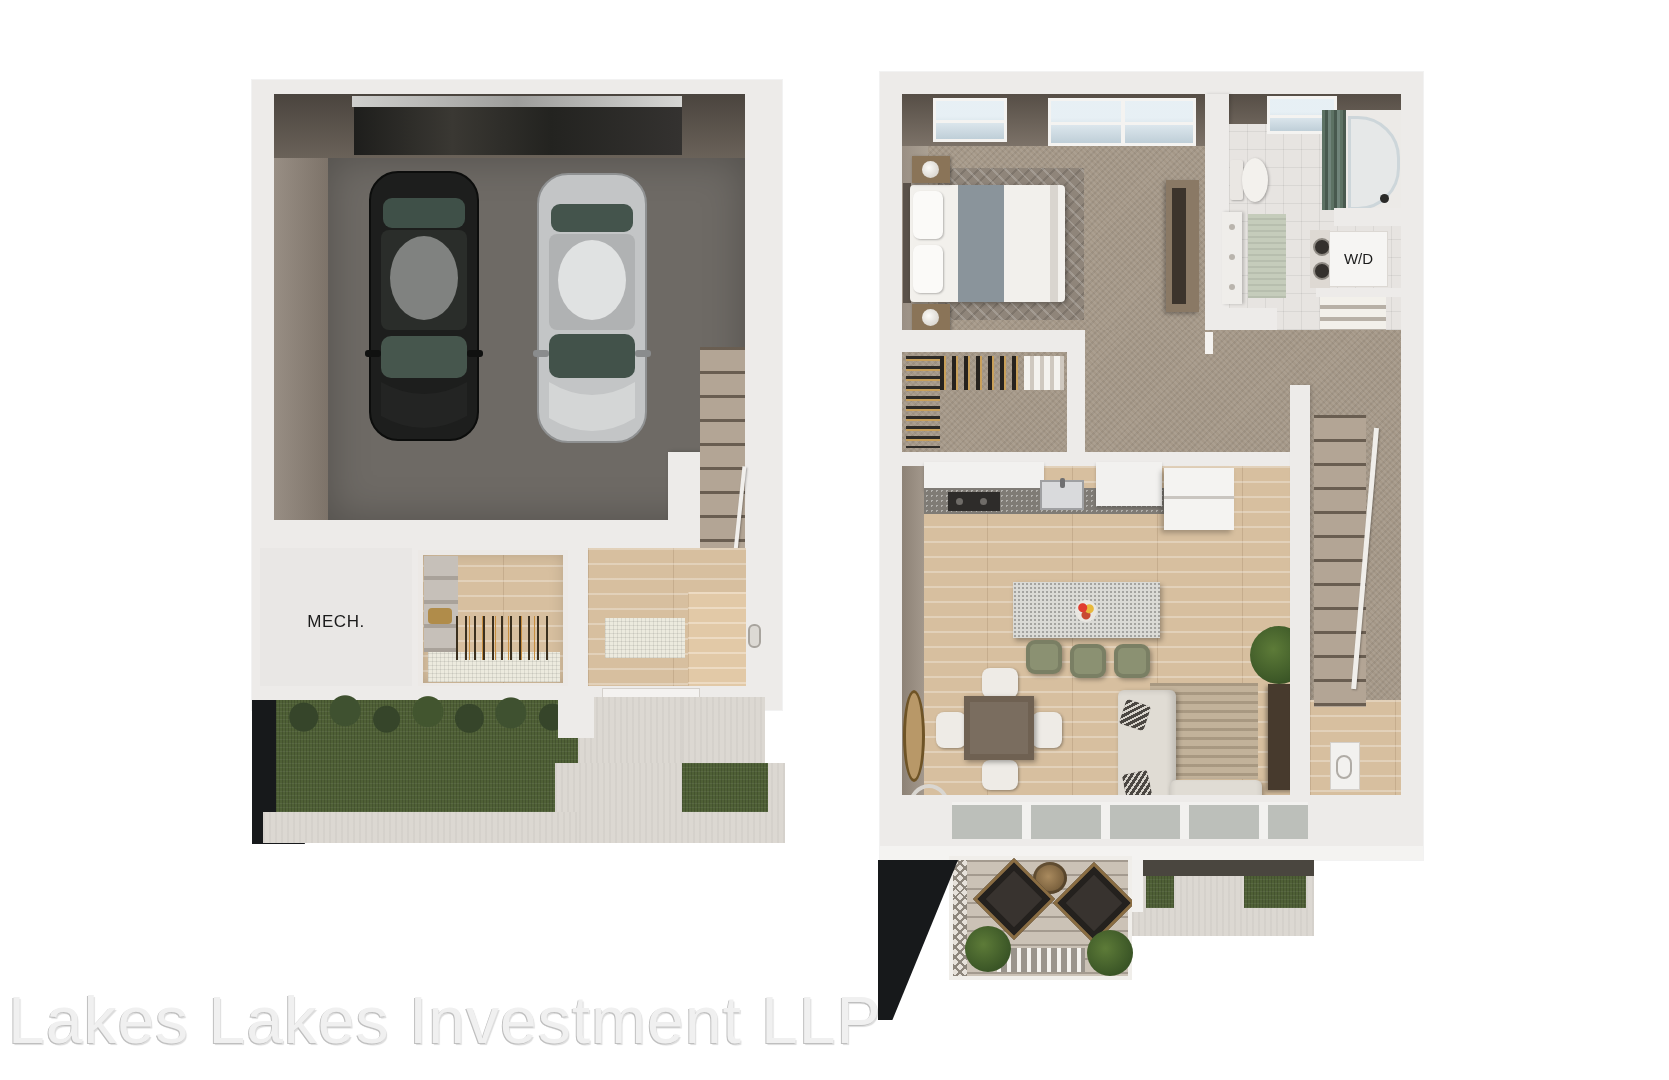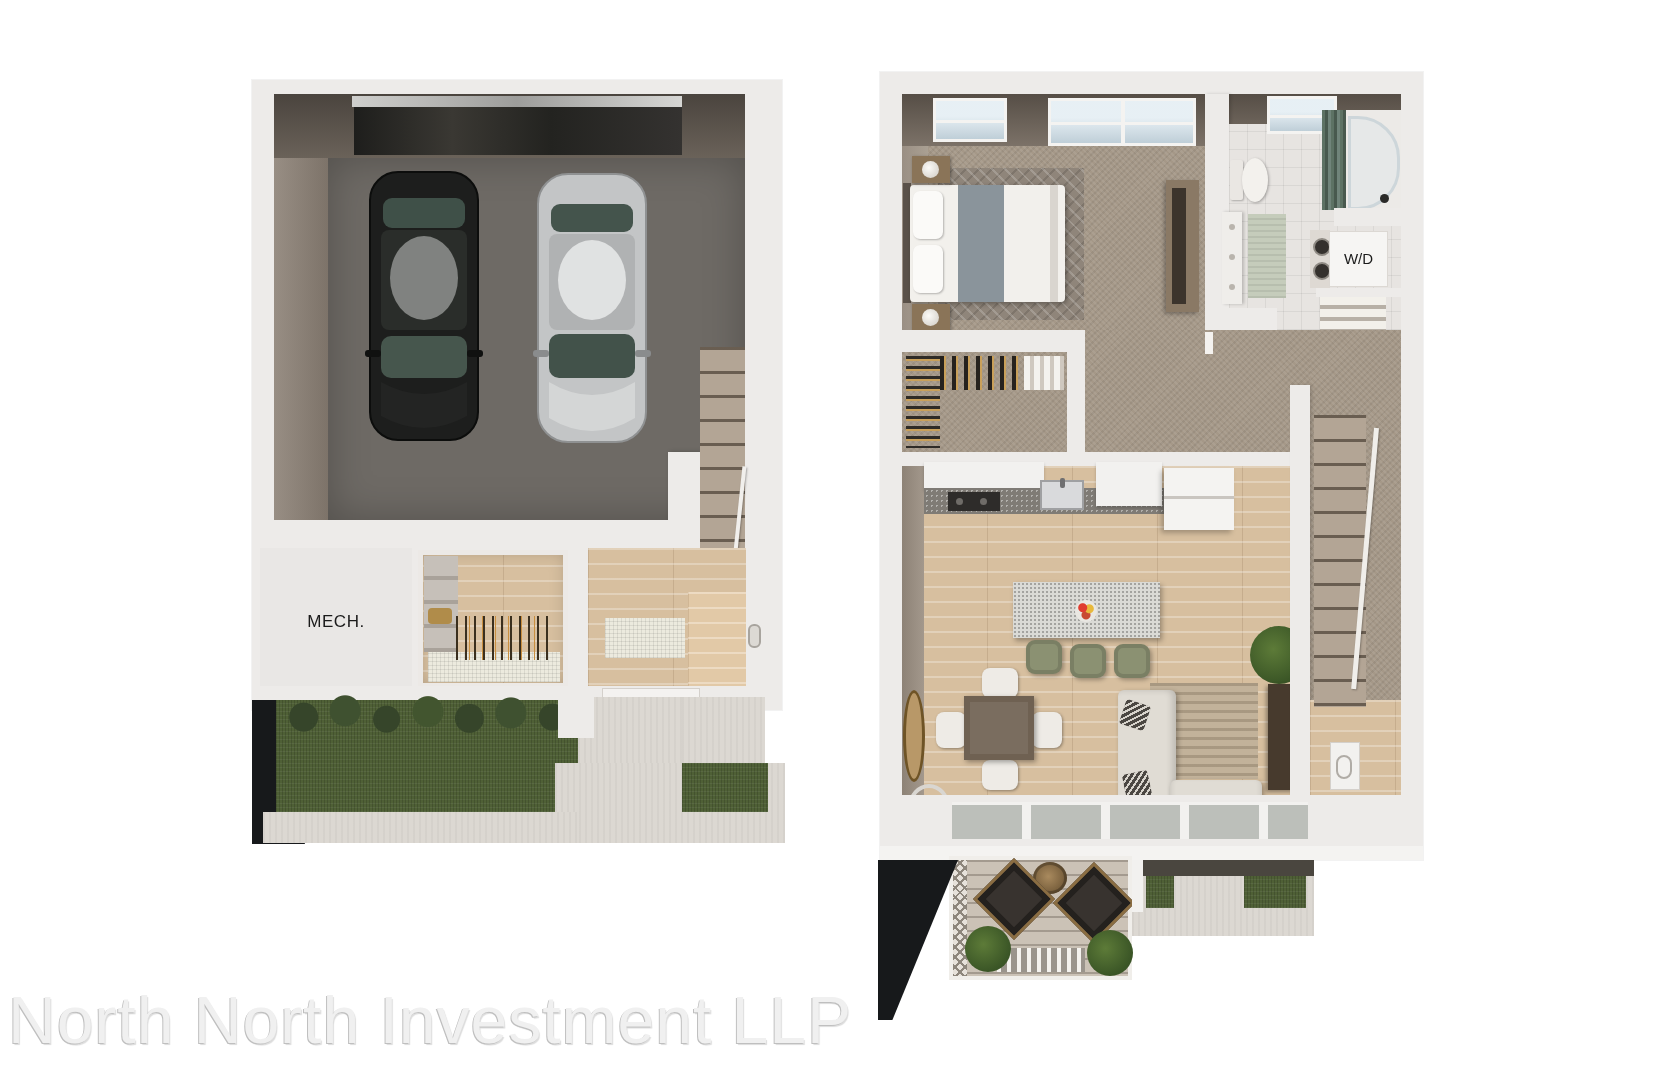--- a/index.html
+++ b/index.html
@@ -67,21 +67,21 @@
   .mullion{position:absolute;background:#f4f3f1;}
   .pillow{background:#4b4742;background-image:repeating-linear-gradient(135deg, #d8d4cc 0 2px, rgba(0,0,0,0) 2px 5px);}
   .bush{border-radius:50%;background:radial-gradient(circle at 40% 40%, #5d7b38, #3a5526 70%);
       background-blend-mode:normal;}
 </style>
 </head>
 <body>
 
 <div class="canvas">
 
-  <div class="abs watermark" style="left:8px;top:982px;">North North Investment LLP</div>
+  <div class="abs watermark" style="left:8px;top:982px;">Lakes Lakes Investment LLP</div>
 
   <div class="abs plan" style="left:0;top:0;width:0;height:0;">
 
     <div class="abs wall shadowed" style="left:252px;top:80px;width:530px;height:630px;"></div>
 
     <div class="abs" style="left:274px;top:94px;width:471px;height:66px;background:linear-gradient(180deg,#4a443e,#6b635a);"></div>
     <div class="abs" style="left:352px;top:96px;width:330px;height:11px;background:linear-gradient(90deg,#cfcfcd,#9d9d9b,#d6d6d4);"></div>
     <div class="abs" style="left:354px;top:107px;width:328px;height:48px;background:linear-gradient(90deg,#1e1e1c,#3a3833 30%,#232320 60%,#343230);"></div>
 
     <div class="abs" style="left:328px;top:158px;width:417px;height:362px;background:var(--garage_floor,#6e6a65);box-shadow:inset 0 0 40px rgba(0,0,0,.25);"></div>

